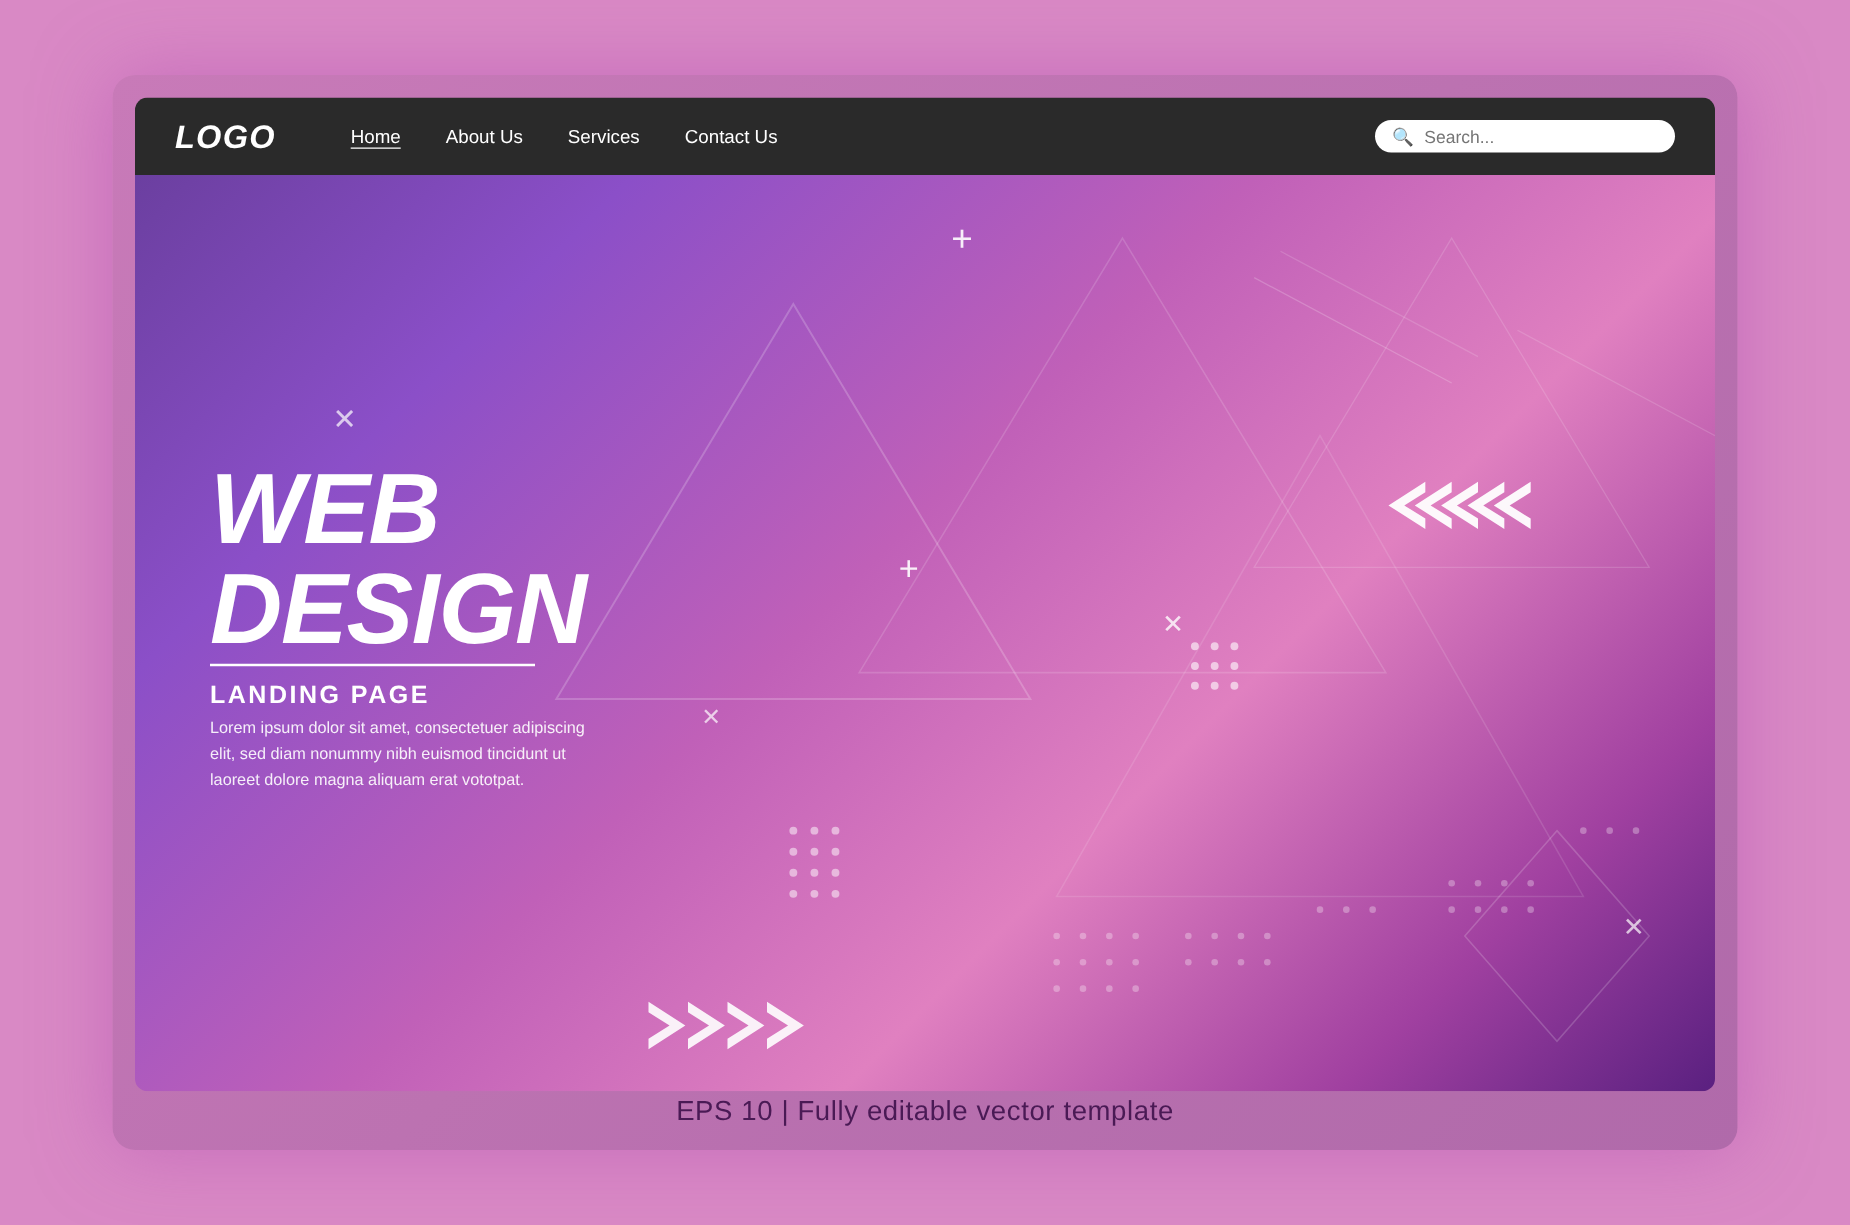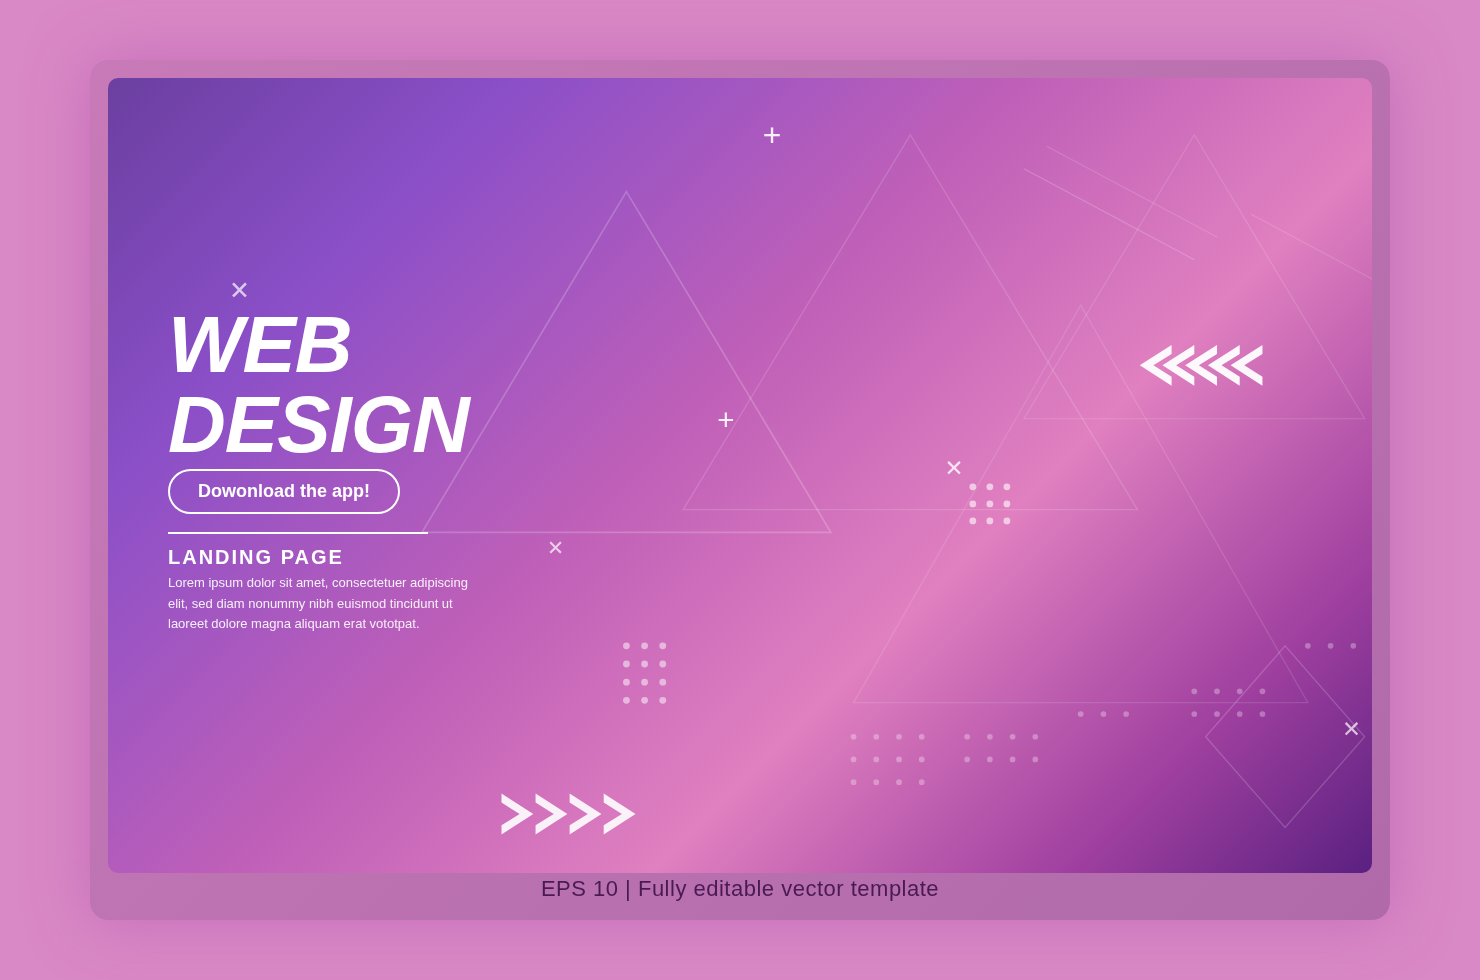--- a/index.html
+++ b/index.html
@@ -195,20 +195,33 @@
       letter-spacing: 0.5px;
       text-align: center;
     }
   </style>
 </head>
 <body>
 
 <div class="outer-wrapper">
   <div class="browser-frame">
 
+    <nav class="navbar">
+      <div class="logo">LOGO</div>
+      <div class="nav-links">
+        <a class="nav-link active">Home</a>
+        <a class="nav-link">About Us</a>
+        <a class="nav-link">Services</a>
+        <a class="nav-link">Contact Us</a>
+      </div>
+      <div class="search-bar">
+        <span class="search-icon-svg">🔍</span>
+        <input class="search-input" type="text" placeholder="Search..." style="">
+      </div>
+    </nav>
 
     <section class="hero">
 
       <svg class="bg-svg" viewBox="0 0 1200 700" preserveAspectRatio="xMidYMid slice">
 
         <polygon points="500,100 680,400 320,400" fill="none" stroke="rgba(255,255,255,0.2)" stroke-width="1.5"></polygon>
         <polygon points="750,50 950,380 550,380" fill="none" stroke="rgba(255,255,255,0.15)" stroke-width="1.2"></polygon>
         <polygon points="900,200 1100,550 700,550" fill="none" stroke="rgba(255,255,255,0.12)" stroke-width="1.2"></polygon>
         <polygon points="1000,50 1150,300 850,300" fill="none" stroke="rgba(255,255,255,0.15)" stroke-width="1"></polygon>
 
@@ -303,21 +316,20 @@
         <line x1="870" y1="60" x2="1020" y2="140" stroke="rgba(255,255,255,0.15)" stroke-width="1"></line>
         <line x1="1050" y1="120" x2="1200" y2="200" stroke="rgba(255,255,255,0.15)" stroke-width="1"></line>
       </svg>
 
       <div class="hero-content">
         <h1 class="hero-title">
           <span>WEB</span><br>
           <span>DESIGN</span>
         </h1>
 
-        <div class="download-btn">Dowonload the app!</div>
 
         <div class="divider-line"></div>
 
         <div class="landing-subtitle">LANDING PAGE</div>
 
         <p class="hero-description">Lorem ipsum dolor sit amet, consectetuer adipiscing elit, sed diam nonummy nibh euismod tincidunt ut laoreet dolore magna aliquam erat vototpat.</p>
 
       </div>
 
     </section>

